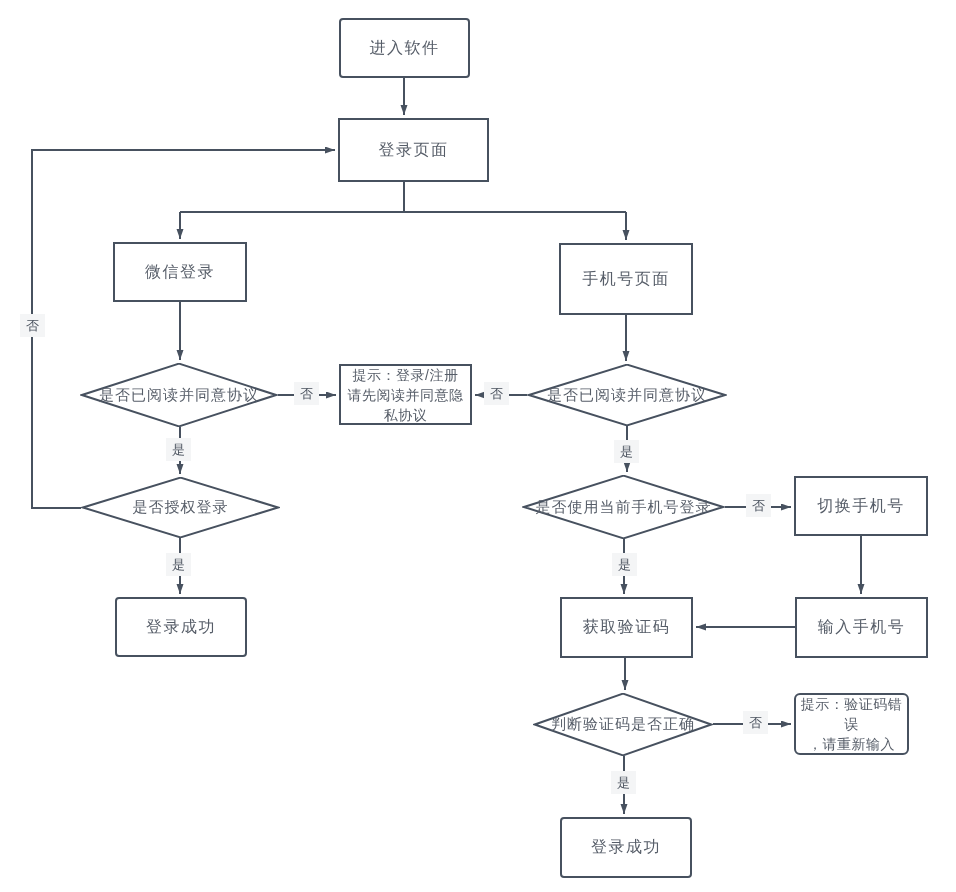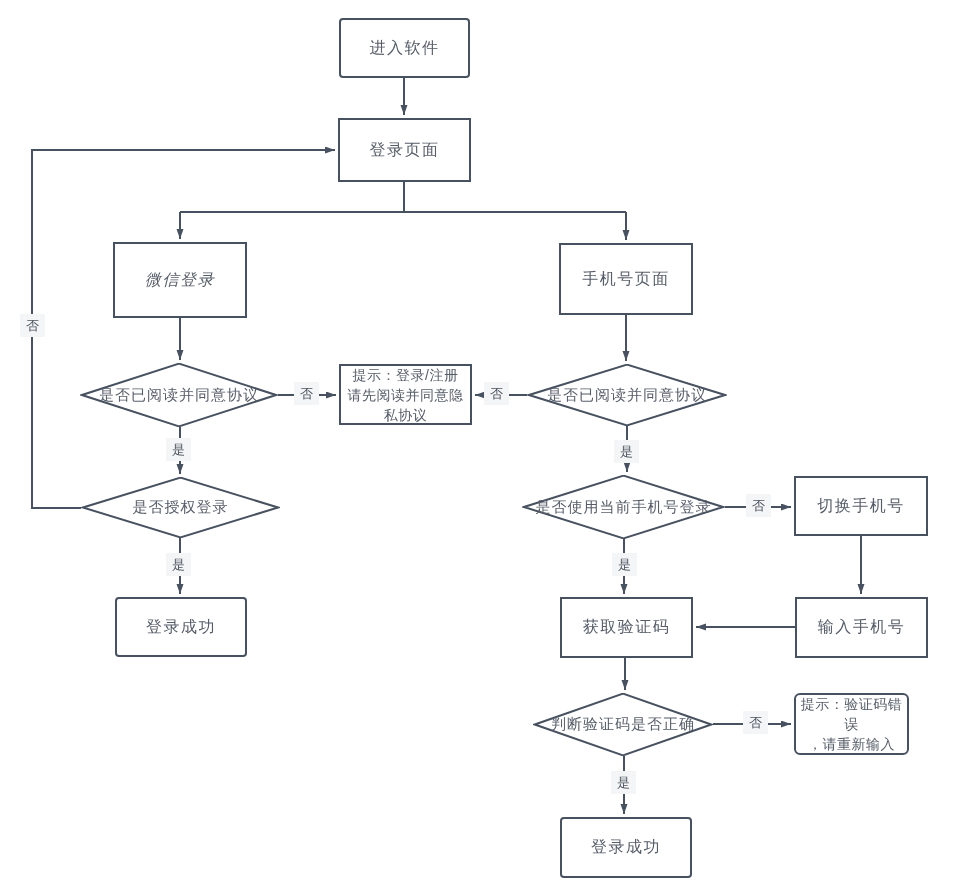--- a/index.html
+++ b/index.html
@@ -63,25 +63,25 @@
     <path class="edge" d="M713,724 L791,724" marker-end="url(#arrowhead)"></path>
     <path class="edge" d="M624,756 L624,814" marker-end="url(#arrowhead)"></path>
     <path class="edge" d="M180,538 L180,594" marker-end="url(#arrowhead)"></path>
     <path class="edge" d="M81,508 L32,508 L32,150 L335,150" marker-end="url(#arrowhead)"></path>
   </svg>
 
   <div class="node terminator" style="left:339px;top:18px;width:131px;height:60px;">
     <span class="node-label">进入软件</span>
   </div>
 
-  <div class="node" style="left:338px;top:118px;width:133px;height:64px;">
+  <div class="node" style="left:338px;top:118px;width:151px;height:64px;">
     <span class="node-label">登录页面</span>
   </div>
 
-  <div class="node" style="left:113px;top:242px;width:134px;height:76px;font-style:italic;">
+  <div class="node" style="left:113px;top:242px;width:134px;height:60px;">
     <span class="node-label">微信登录</span>
   </div>
 
   <div class="node" style="left:559px;top:243px;width:134px;height:72px;">
     <span class="node-label">手机号页面</span>
   </div>
 
   <div class="node decision" style="left:80px;top:363px;width:198px;height:64px;">
     <svg class="diamond-svg" viewBox="0 0 100 100" preserveAspectRatio="none">
         <polygon points="50,1 99,50 50,99 1,50"></polygon>

